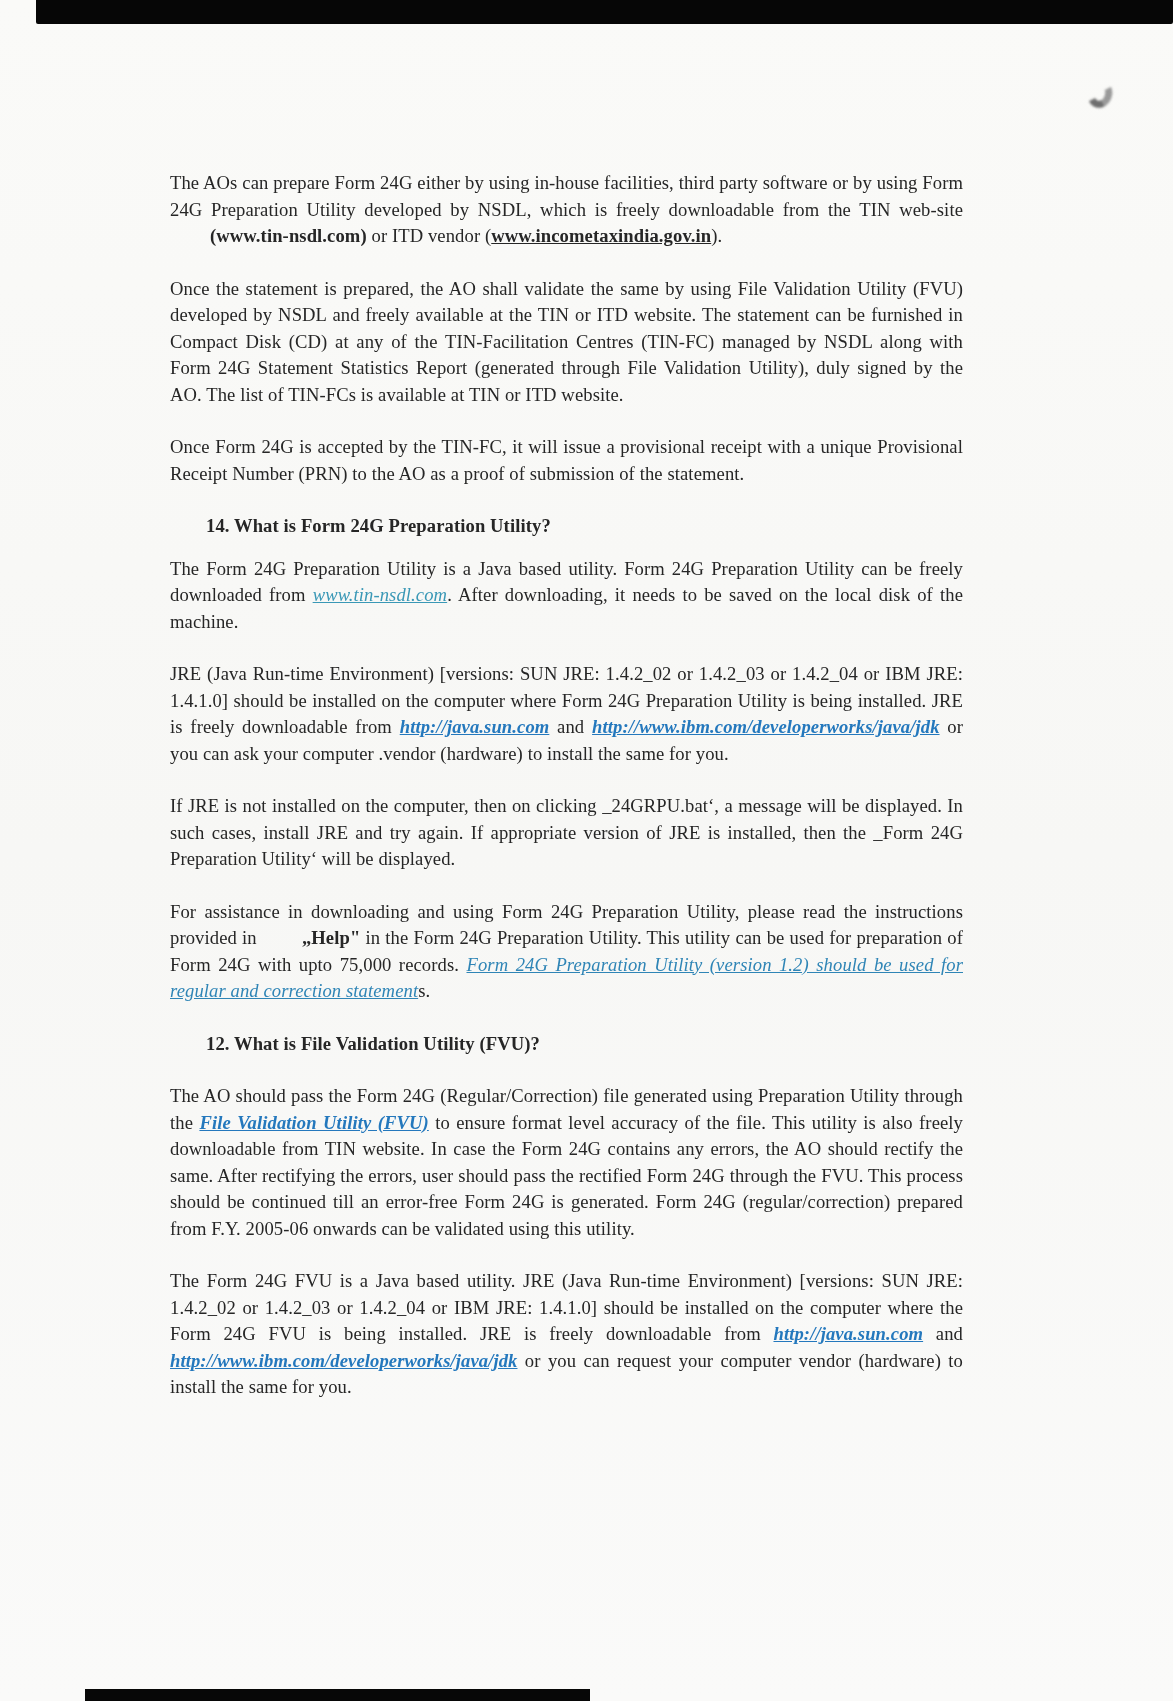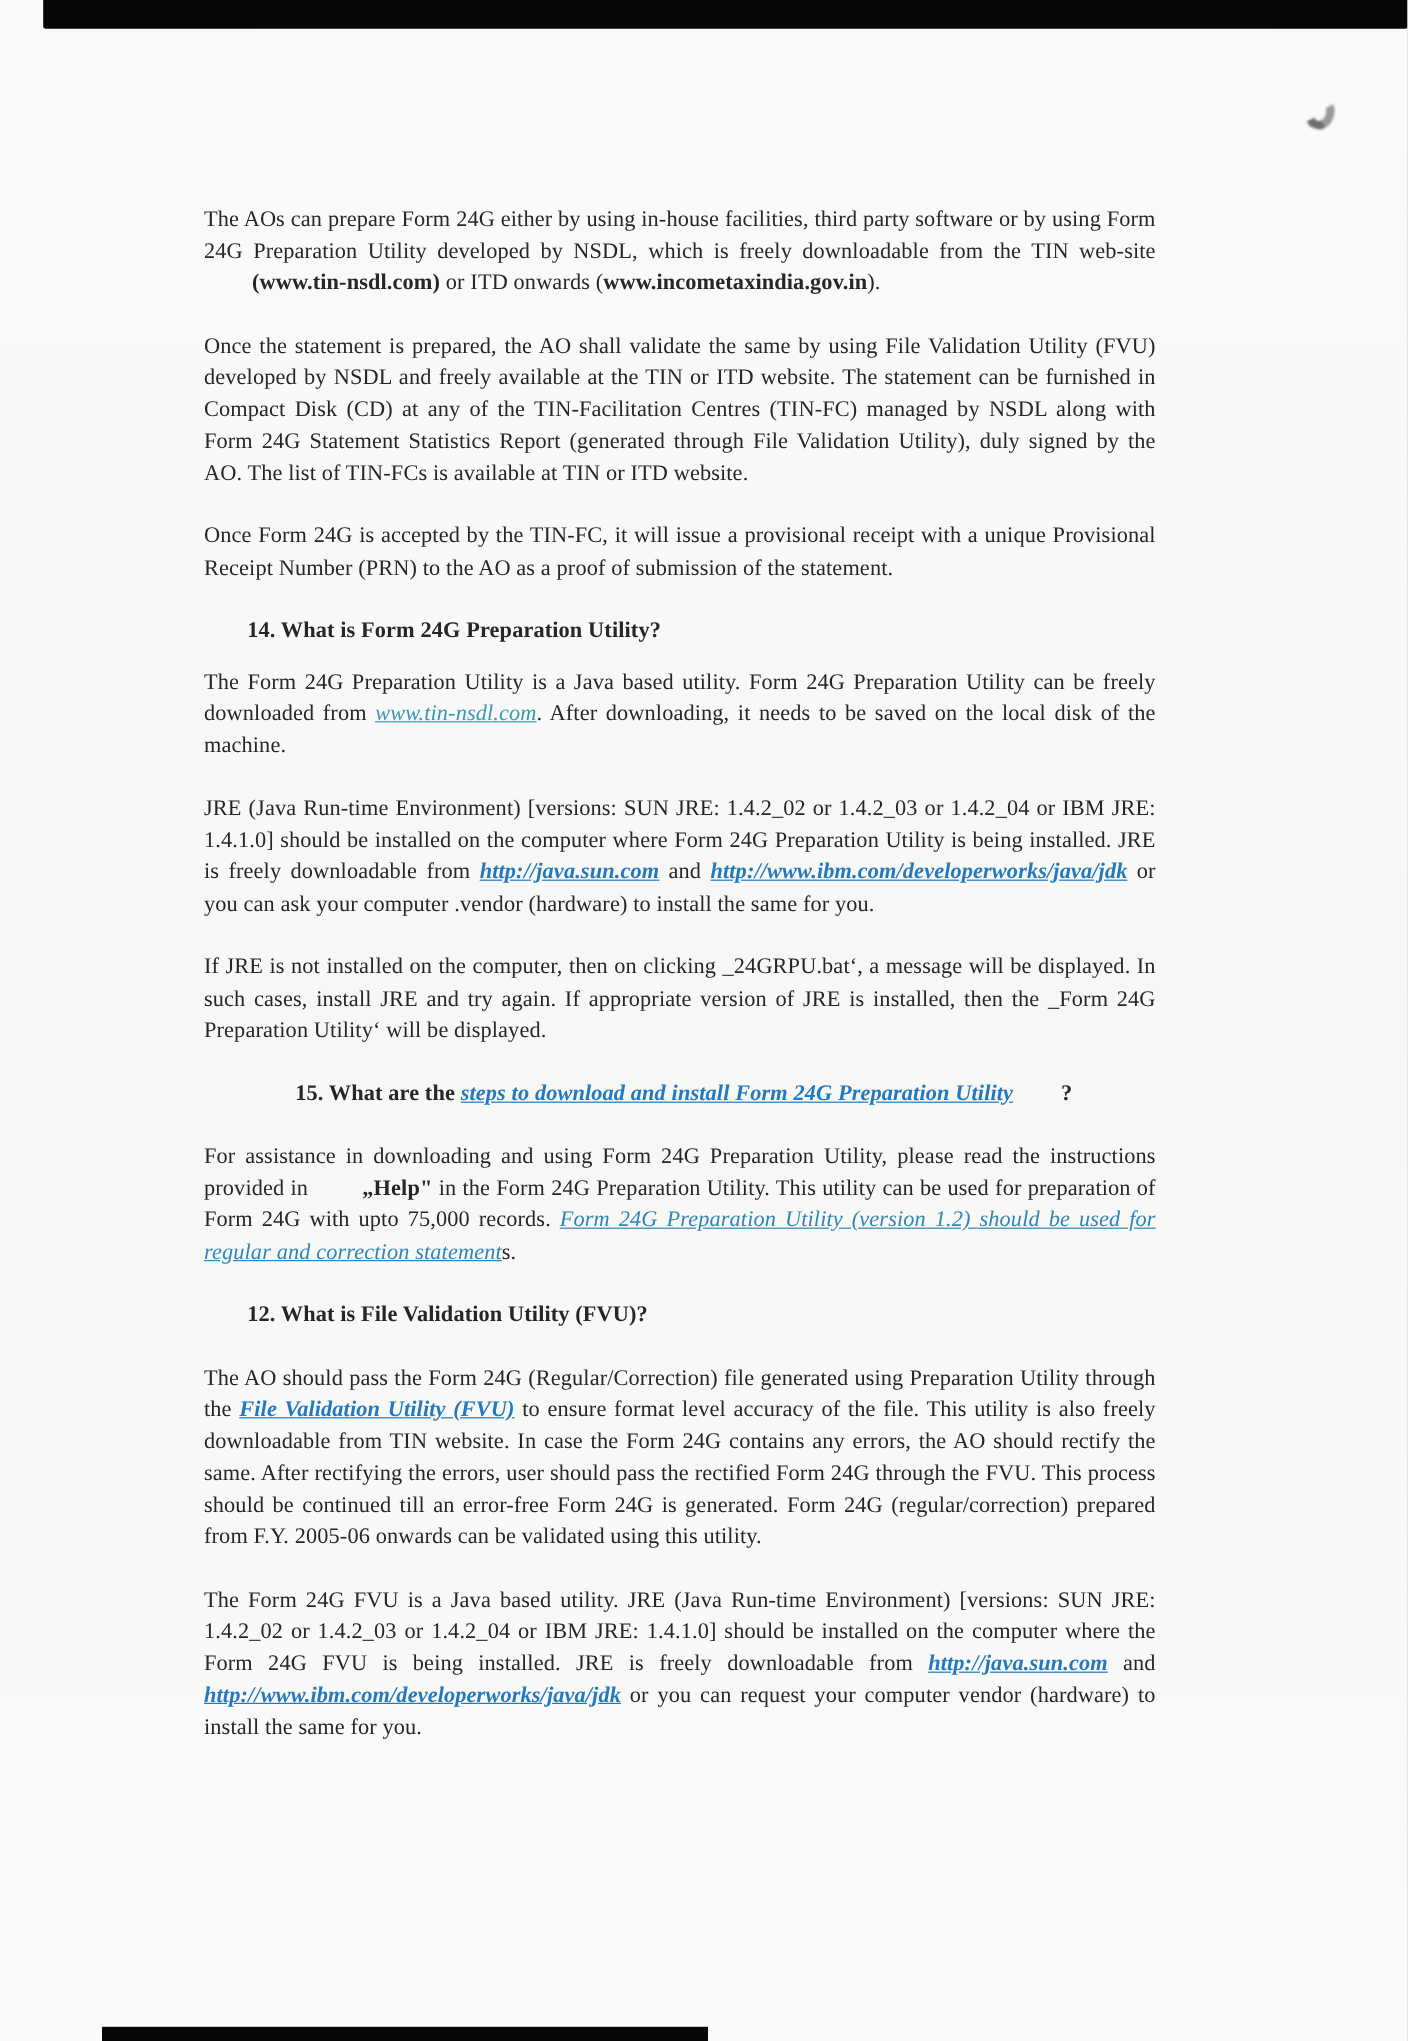--- a/index.html
+++ b/index.html
@@ -47,55 +47,54 @@
     width: 793px;
     font-size: 18.6px;
     line-height: 26.5px;
     text-align: justify;
     letter-spacing: 0.1px;
   }
   .content p { margin: 0 0 26px 0; }
   .content p.tight { margin-bottom: 16px; }
   .h { font-weight: bold; text-indent: 36px; text-align: left; }
   .b { font-weight: bold; margin-left: 40px; }
-  .bu { font-weight: bold; }
+  .bu { font-weight: bold; text-decoration: underline; }
   a.lk, a.lk2, a.lkb {
     cursor: pointer;
     text-decoration: underline;
     font-style: italic;
   }
   a.lk  { color: #2f85b6; }
   a.lk2 { color: #3a98b6; }
   a.lkb { color: #2478bd; font-weight: bold; }
 </style>
 </head>
 <body>
 
 <div class="page">
 
   <div class="bar-top"></div>
   <div class="smudge"></div>
 
   <div class="content">
 
-    <p><span>The AOs can prepare Form 24G either by using in-house facilities, third party software or by using Form 24G Preparation Utility developed by NSDL, which is freely downloadable from the TIN web-site </span><span class="b">(www.tin-nsdl.com)</span><span> or ITD onwards (</span><span class="bu">www.incometaxindia.gov.in</span><span>).</span></p>
+    <p><span>The AOs can prepare Form 24G either by using in-house facilities, third party software or by using Form 24G Preparation Utility developed by NSDL, which is freely downloadable from the TIN web-site </span><span class="b">(www.tin-nsdl.com)</span><span> or ITD vendor (</span><span class="bu">www.incometaxindia.gov.in</span><span>).</span></p>
 
     <p>Once the statement is prepared, the AO shall validate the same by using File Validation Utility (FVU) developed by NSDL and freely available at the TIN or ITD website. The statement can be furnished in Compact Disk (CD) at any of the TIN-Facilitation Centres (TIN-FC) managed by NSDL along with Form 24G Statement Statistics Report (generated through File Validation Utility), duly signed by the AO. The list of TIN-FCs is available at TIN or ITD website.</p>
 
     <p>Once Form 24G is accepted by the TIN-FC, it will issue a provisional receipt with a unique Provisional Receipt Number (PRN) to the AO as a proof of submission of the statement.</p>
 
     <p class="h tight">14. What is Form 24G Preparation Utility?</p>
     <p><span>The Form 24G Preparation Utility is a Java based utility. Form 24G Preparation Utility can be freely downloaded from </span><a class="lk2">www.tin-nsdl.com</a><span>. After downloading, it needs to be saved on the local disk of the machine.</span></p>
 
     <p><span>JRE (Java Run-time Environment) [versions: SUN JRE: 1.4.2_02 or 1.4.2_03 or 1.4.2_04 or IBM JRE: 1.4.1.0] should be installed on the computer where Form 24G Preparation Utility is being installed. JRE is freely downloadable from </span><a class="lkb">http://java.sun.com</a><span> and </span><a class="lkb">http://www.ibm.com/developerworks/java/jdk</a><span> or you can ask your computer .vendor (hardware) to install the same for you.</span></p>
 
 
     <p>If JRE is not installed on the computer, then on clicking _24GRPU.bat‘, a message will be displayed. In such cases, install JRE and try again. If appropriate version of JRE is installed, then the _Form 24G Preparation Utility‘ will be displayed.</p>
 
-    <p class="h"><span class="b">15. What are the </span><a class="lkb">steps to download and install Form 24G Preparation Utility</a><span class="b">?</span></p>
 
     <p><span>For assistance in downloading and using Form 24G Preparation Utility, please read the instructions provided in </span><span class="b">„Help"</span><span> in the Form 24G Preparation Utility. This utility can be used for preparation of Form 24G with upto 75,000 records. </span><a class="lk">Form 24G Preparation Utility (version 1.2) should be used for regular and correction statement</a><span>s.</span></p>
 
     <p class="h">12. What is File Validation Utility (FVU)?</p>
 
     <p><span>The AO should pass the Form 24G (Regular/Correction) file generated using Preparation Utility through the </span><a class="lkb">File Validation Utility (FVU)</a><span> to ensure format level accuracy of the file. This utility is also freely downloadable from TIN website. In case the Form 24G contains any errors, the AO should rectify the same. After rectifying the errors, user should pass the rectified Form 24G through the FVU. This process should be continued till an error-free Form 24G is generated. Form 24G (regular/correction) prepared from F.Y. 2005-06 onwards can be validated using this utility.</span></p>
 
     <p><span>The Form 24G FVU is a Java based utility. JRE (Java Run-time Environment) [versions: SUN JRE: 1.4.2_02 or 1.4.2_03 or 1.4.2_04 or IBM JRE: 1.4.1.0] should be installed on the computer where the Form 24G FVU is being installed. JRE is freely downloadable from </span><a class="lkb">http://java.sun.com</a><span> and </span><a class="lkb">http://www.ibm.com/developerworks/java/jdk</a><span> or you can request your computer vendor (hardware) to install the same for you.</span></p>
 
   </div>

